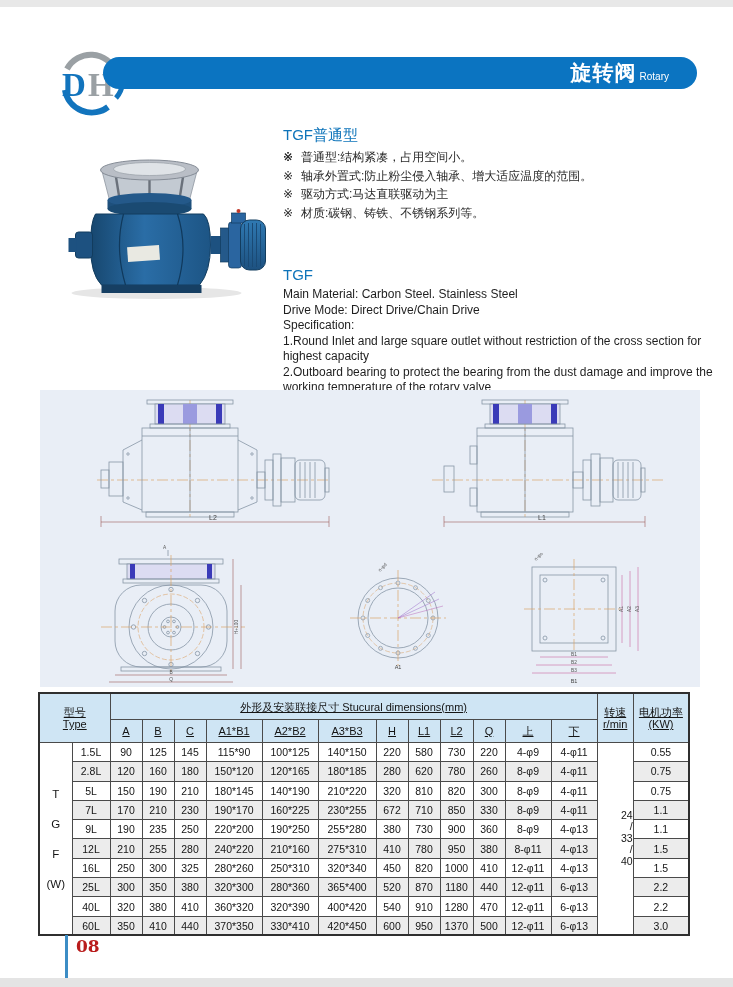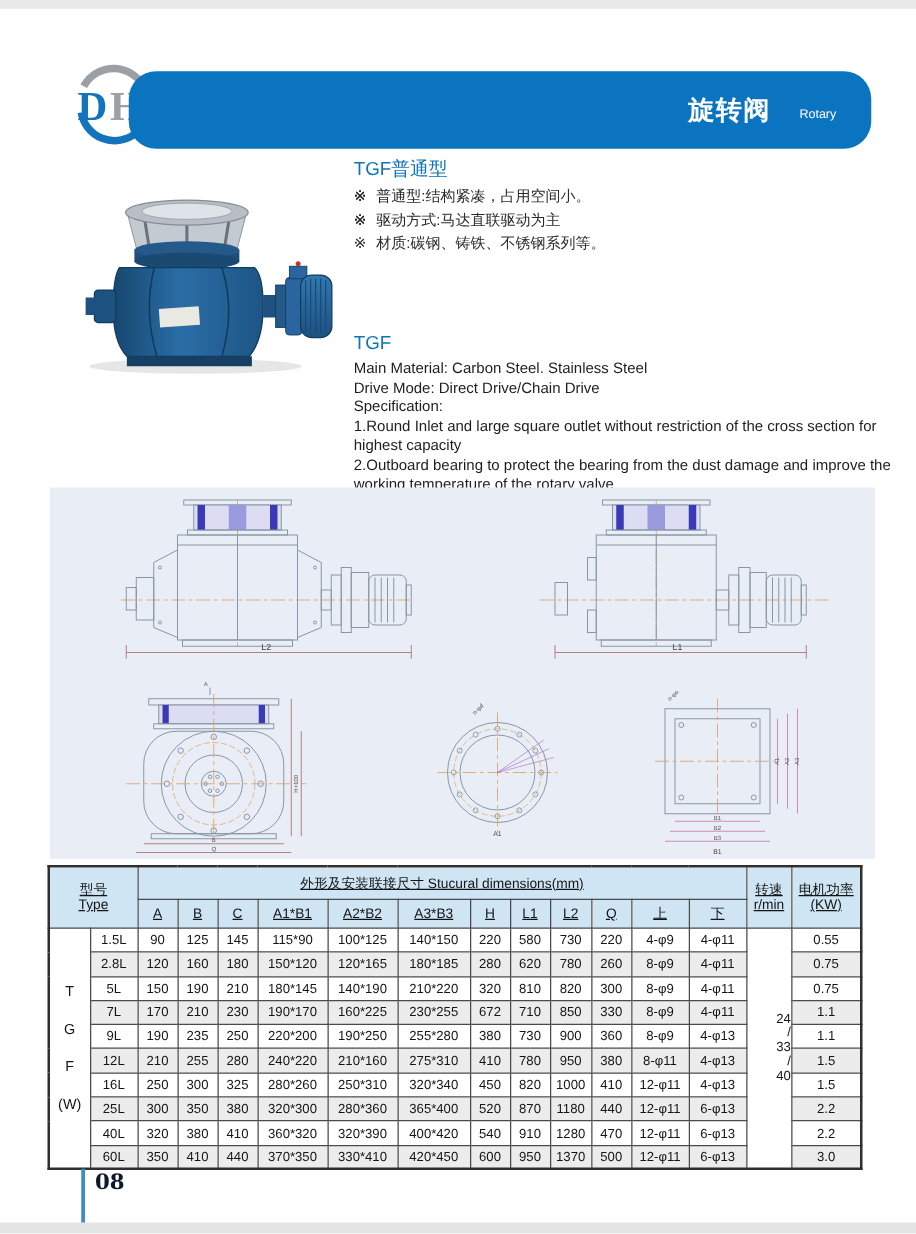--- a/index.html
+++ b/index.html
@@ -4,23 +4,23 @@
 <style>
   html,body{margin:0;padding:0;background:#fff;}
   .page{position:relative;width:733px;height:987px;background:#fff;overflow:hidden;
         font-family:"Liberation Sans","DejaVu Sans",sans-serif;color:#222;}
   .edge-strip{position:absolute;left:0;width:733px;background:#e8e8e8;}
   .edge-top{top:0;height:7px;}
   .edge-bottom{bottom:0;height:9px;background:#e4e4e4;}
 
   
   .logo{position:absolute;left:50px;top:46px;width:88px;height:70px;}
-  .banner{position:absolute;left:103px;top:57px;width:594px;height:62px;border-radius:22px;
+  .banner{position:absolute;left:103px;top:57px;width:594px;height:32px;border-radius:22px;
           background:var(--accent,#0b74c1);display:flex;align-items:center;justify-content:flex-end;
-          padding-right:28px;box-sizing:border-box;gap:23px;}
+          padding-right:28px;box-sizing:border-box;gap:3px;}
   .banner .zh{color:#fff;font-size:21px;font-weight:bold;letter-spacing:1px;}
   .banner .en{color:#fff;font-size:10px;margin-top:6px;}
 
   
   .sec-title{position:absolute;left:283px;color:var(--title,#0e74ba);font-size:15px;font-weight:normal;}
   .t1{top:126px;}
   .t2{top:266px;}
   .bullets{position:absolute;left:283px;top:148px;width:432px;font-size:12px;line-height:18.5px;color:#2a2a2a;}
   .bullet{position:relative;padding-left:18px;}
   .bullet .mk{position:absolute;left:0;top:0;}
@@ -49,21 +49,21 @@
   table.spec tbody tr{height:19.3px;}
   table.spec tbody tr.alt td{background:#ececec;}
   td.group-cell{background:#fff !important;font-size:11.5px;}
   td.group-cell div{line-height:30px;}
   td.speed-cell{background:#fff !important;}
   td.speed-cell div{line-height:11.5px;font-size:10.5px;text-align:right;}
 
   
   .pg-bar{position:absolute;left:65px;top:935px;width:3px;height:43px;background:#3c8dc5;}
   .pg-num{position:absolute;left:76px;top:936px;font-family:"DejaVu Serif","Liberation Serif",serif;
-          font-weight:bold;font-size:17px;color:#0f172a;}
+          font-weight:bold;font-size:17px;color:#b91c1c;}
 
   .dwg-label{font-size:7px;fill:#444;}
   .dim{stroke:#a05a5a;stroke-width:0.6;}
   .dimm{stroke:#c75b9b;stroke-width:0.55;}
   .cl{stroke:#dba469;stroke-width:0.7;stroke-dasharray:11 3 3 3;}
   .ln{stroke:#8796a6;stroke-width:0.8;fill:none;}
   .tiny{font-size:4.8px;fill:#555;}
 </style>
 </head>
 <body>
@@ -124,21 +124,21 @@
     <line x1="187" y1="73" x2="187" y2="117" stroke="#1a4a75"></line>
     <line x1="191" y1="73" x2="191" y2="117" stroke="#1a4a75"></line>
     <line x1="195" y1="73" x2="195" y2="117" stroke="#1a4a75"></line>
     <line x1="199" y1="74" x2="199" y2="116" stroke="#1a4a75"></line>
   </svg>
 
   <div class="sec-title t1">TGF普通型</div>
   <div class="bullets">
     <div class="bullet"><span class="mk">※</span></div>
     <div class="bullet"><span class="mk">※</span><span>普通型:结构紧凑，占用空间小。</span></div>
-    <div class="bullet"><span class="mk">※</span></div>
+    <div class="bullet"><span class="mk">※</span><span>轴承外置式:防止粉尘侵入轴承、增大适应温度的范围。</span></div>
     <div class="bullet"><span class="mk">※</span><span>驱动方式:马达直联驱动为主</span></div>
     <div class="bullet"><span class="mk">※</span><span>材质:碳钢、铸铁、不锈钢系列等。</span></div>
   </div>
 
   <div class="sec-title t2">TGF</div>
   <div class="speclines">
     <div>Main Material: Carbon Steel. Stainless Steel</div>
     <div>Drive Mode: Direct Drive/Chain Drive</div>
     <div>Specification:</div>
     <div>1.Round Inlet and large square outlet without restriction of the cross section for highest capacity</div>

